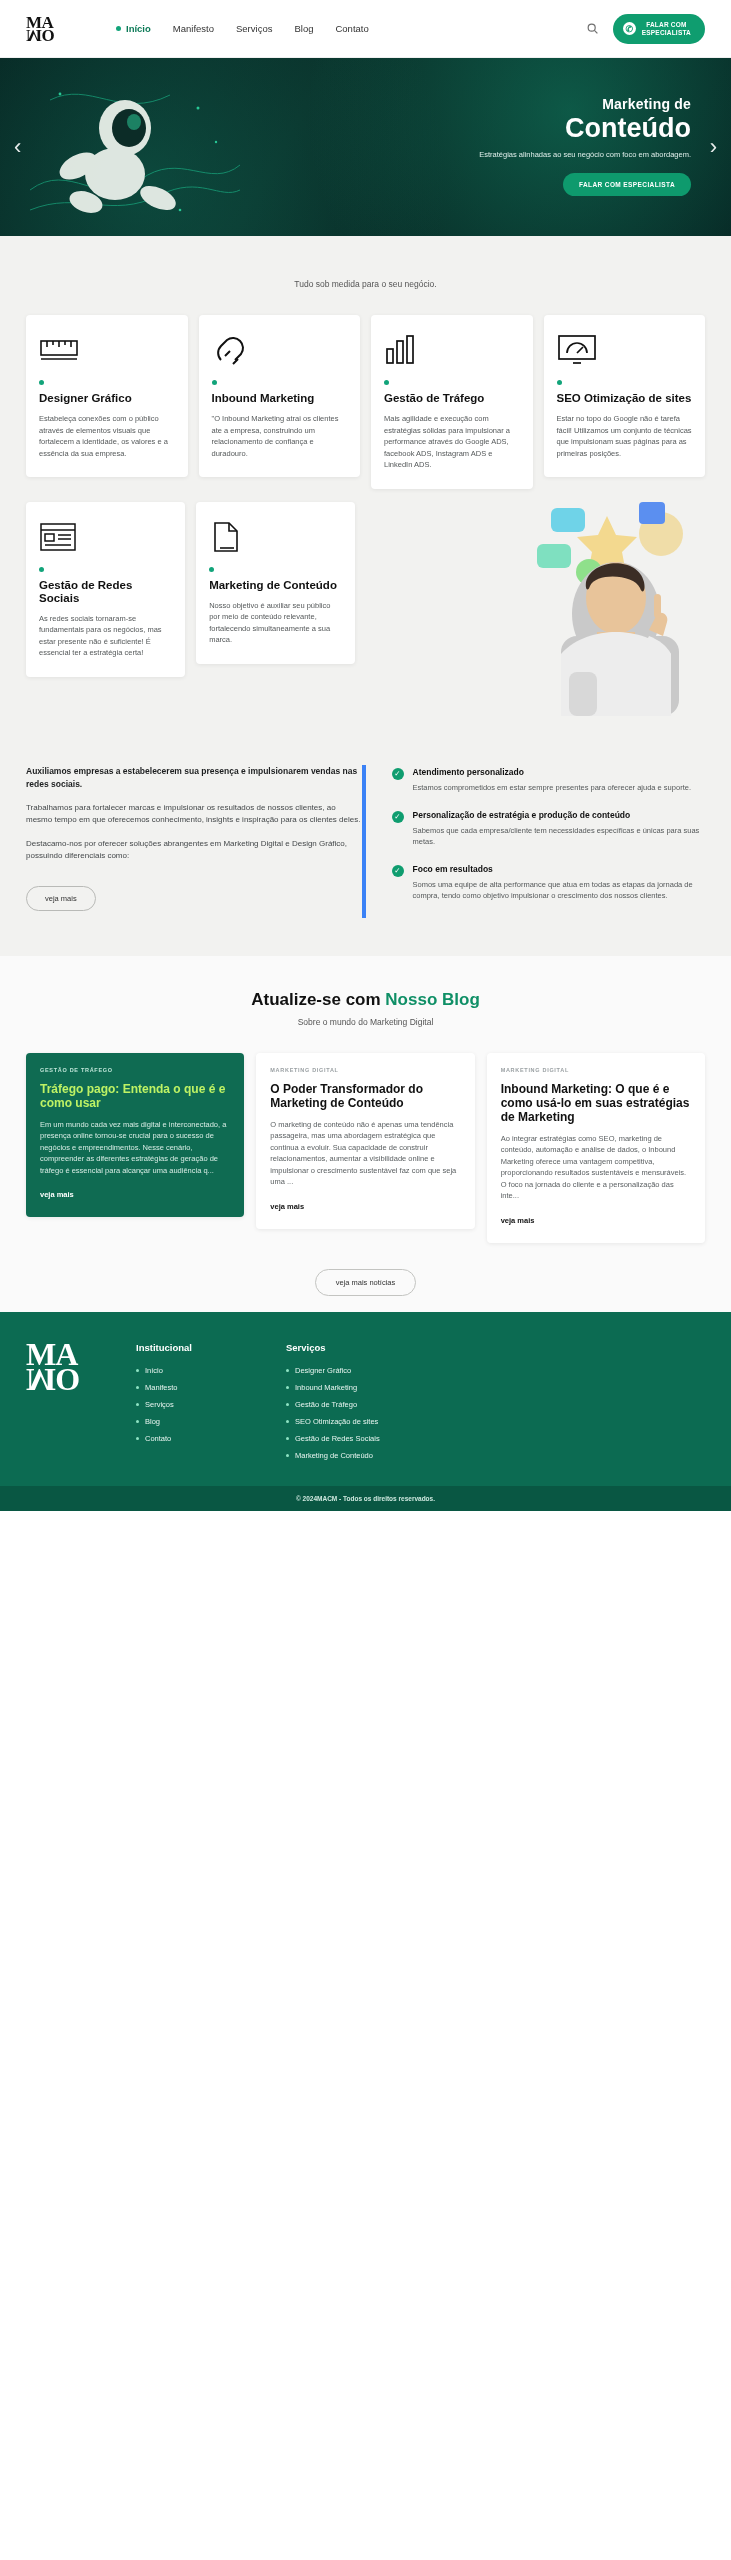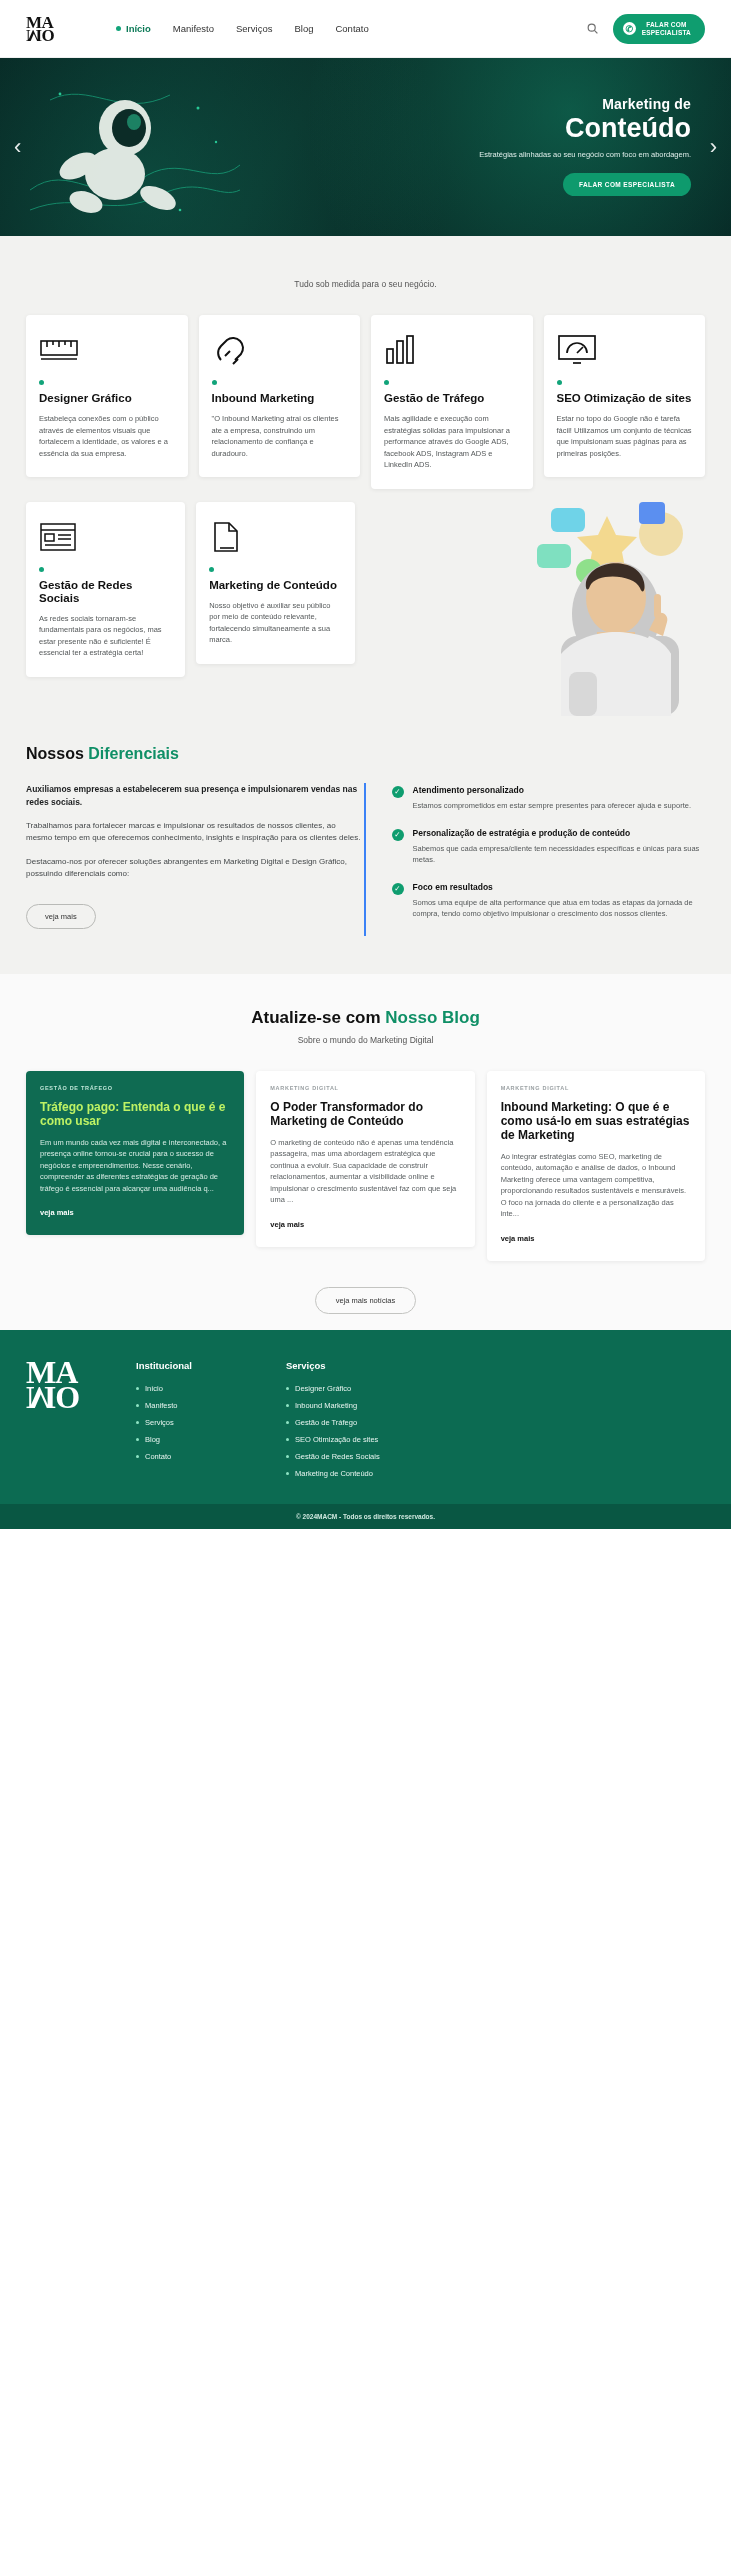--- a/index.html
+++ b/index.html
@@ -209,21 +209,21 @@
   }
   .dif-title { font-size: 16px; font-weight: 700; color: #111; }
   .dif-title .accent { color: #0f8f66; }
   .dif-body {
     display: flex;
     gap: 0;
     margin-top: 20px;
   }
   .dif-left {
     width: 50%;
-    border-right: 2px solid #3b82f6;
+    border-right: 4px solid #3b82f6;
   }
   .dif-left p {
     font-size: 8px;
     line-height: 12.5px;
     color: #44484a;
     margin-bottom: 11px;
   }
   .dif-left p.lead { font-weight: 700; color: #1d1f20; font-size: 8.5px; line-height: 13px; }
   .btn-outline {
     margin-top: 12px;
@@ -534,23 +534,20 @@
         <div class="cdot"></div>
         <h3>Marketing de Conteúdo</h3>
         <p>Nosso objetivo é auxiliar seu público por meio de conteúdo relevante, fortalecendo simultaneamente a sua marca.</p>
       </div>
       <div style="width:346px"></div>
     </div>
   </div>
 </section>
 
 <section class="diferenciais">
-  <h2 class="dif-title">
-    <span>Nossos </span><span class="accent">Diferenciais</span>
-  </h2>
   <div class="dif-body">
     <div class="dif-left">
       <p class="lead">Auxiliamos empresas a estabelecerem sua presença e impulsionarem vendas nas redes sociais.</p>
       <p>Trabalhamos para fortalecer marcas e impulsionar os resultados de nossos clientes, ao mesmo tempo em que oferecemos conhecimento, insights e inspiração para os clientes deles.</p>
       <p>Destacamo-nos por oferecer soluções abrangentes em Marketing Digital e Design Gráfico, possuindo diferenciais como:</p>
       <button class="btn-outline">veja mais</button>
     </div>
     <div class="dif-right">
       <div class="dif-item">
         <div class="check">✓</div>

